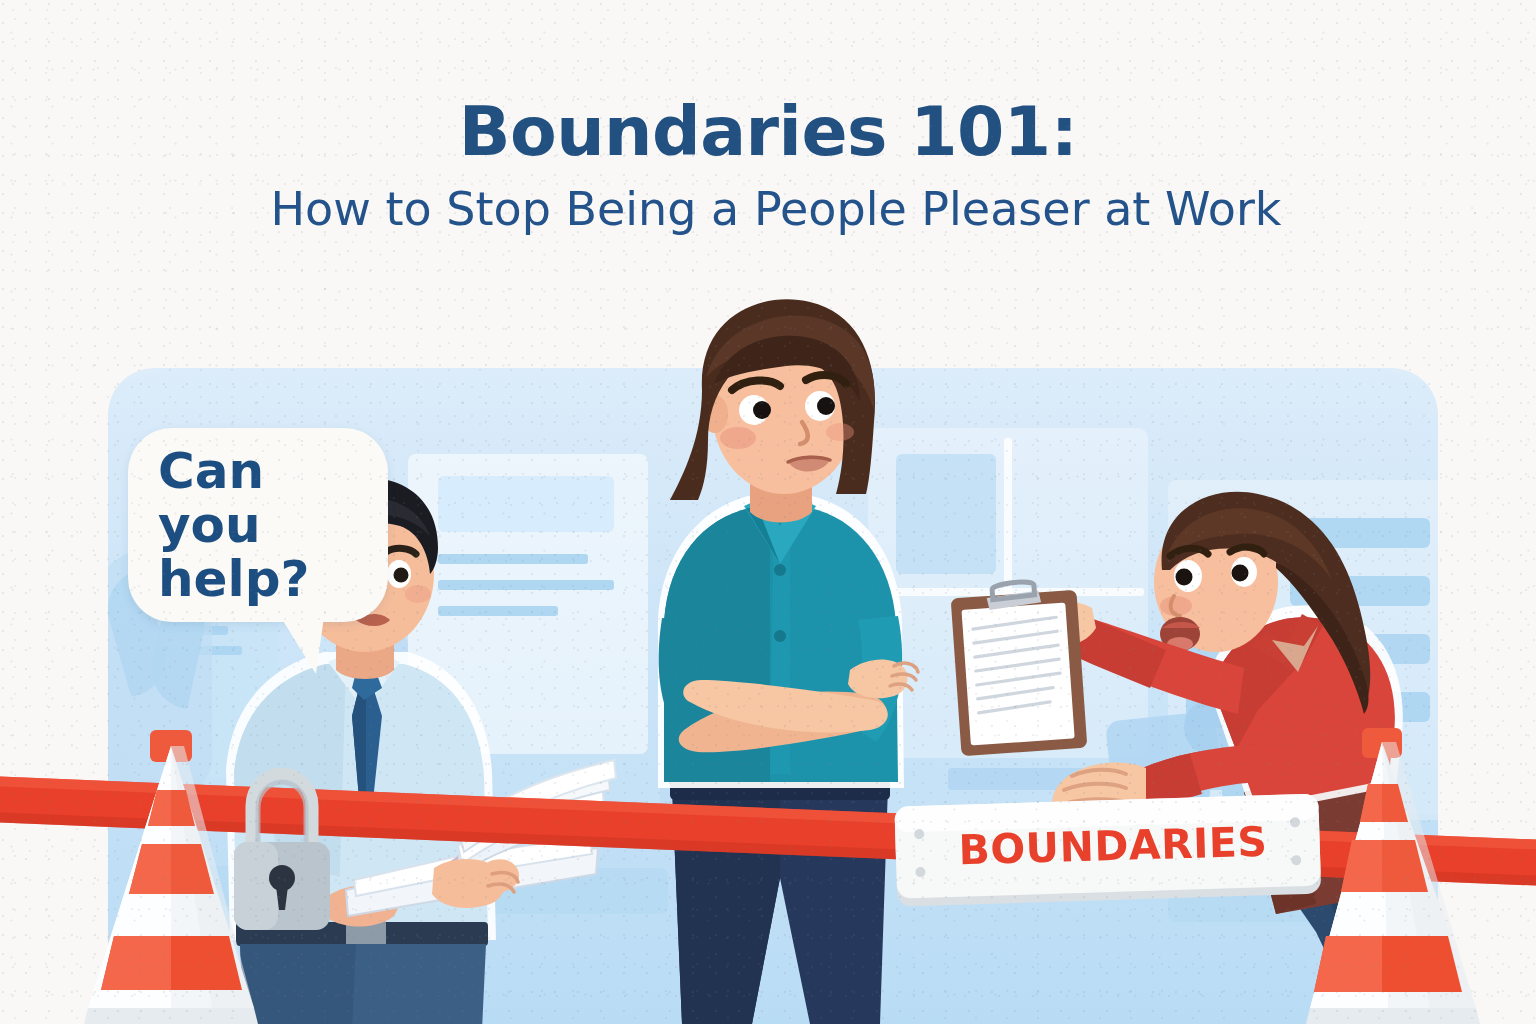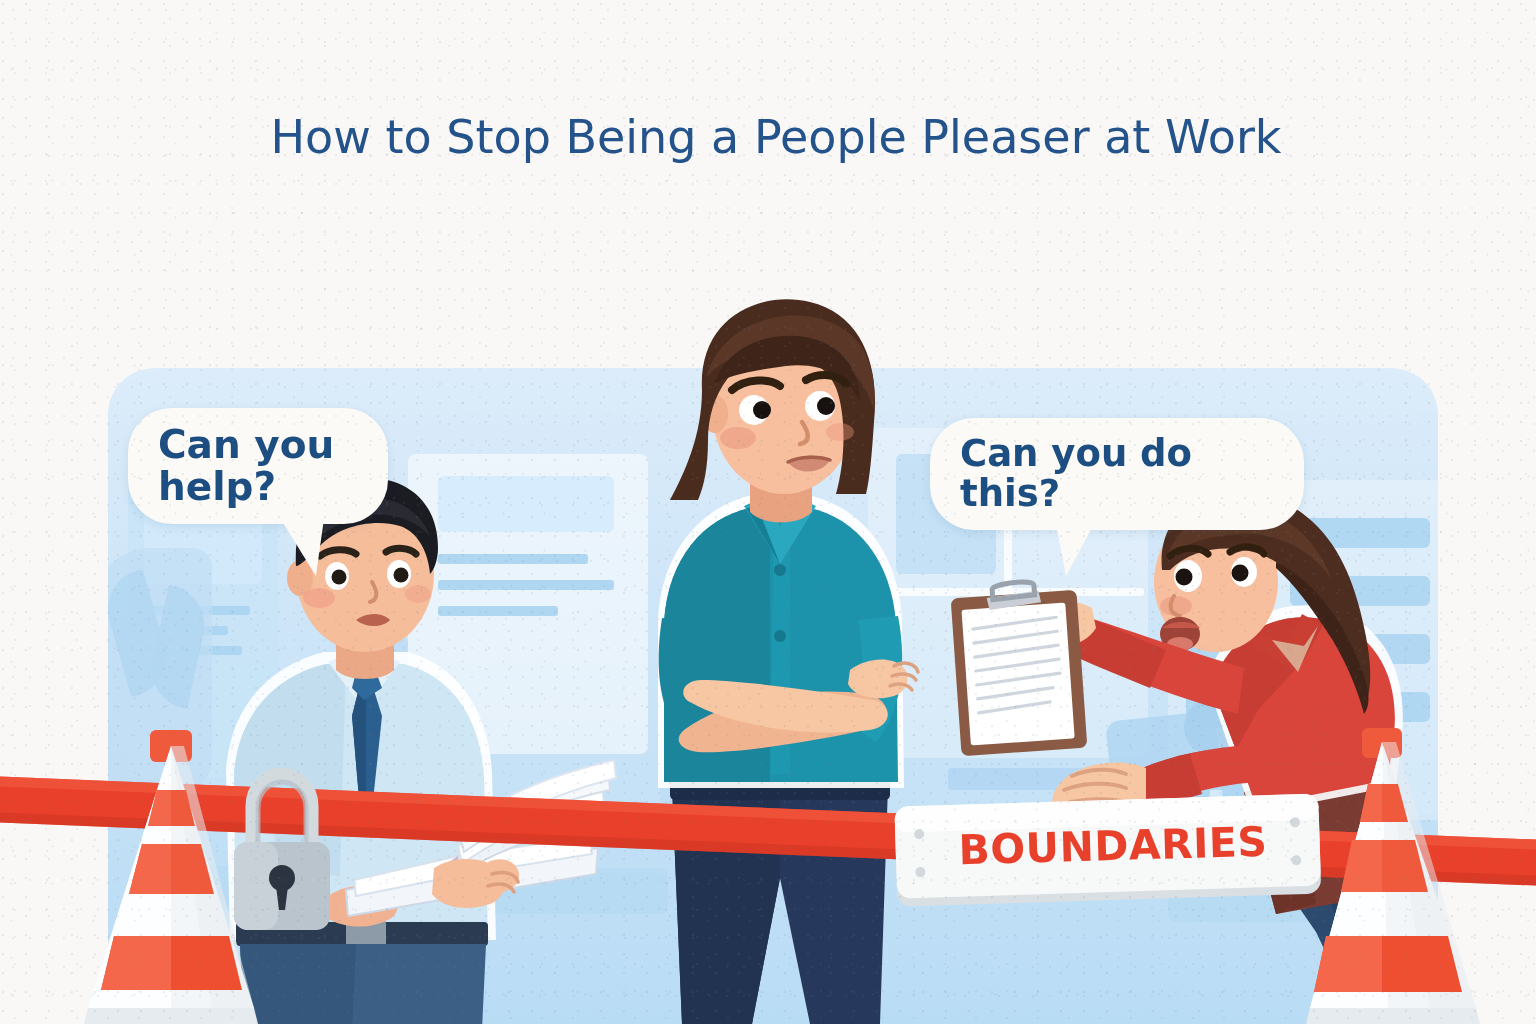--- a/index.html
+++ b/index.html
@@ -62,21 +62,21 @@
     background:#fbfaf6;border-radius:44px;
     padding:16px 30px;
     color:#1d4e81;font-weight:700;
     font-family:"DejaVu Sans","Liberation Sans",sans-serif;
     box-shadow:0 3px 10px rgba(40,80,120,.10);
     line-height:1.08;
   }
   .bubble .tail{
     position:absolute;width:0;height:0;border-style:solid;
   }
-  #bubble-left{left:128px;top:408px;width:200px;font-size:39px;text-align:left;}
+  #bubble-left{left:128px;top:428px;width:200px;font-size:50px;text-align:left;}
   #bubble-left .tail{
     left:148px;bottom:-52px;
     border-width:58px 0 0 44px;border-color:#fbfaf6 transparent transparent transparent;
     transform:skewX(-8deg);
   }
   #bubble-right{left:930px;top:418px;width:314px;font-size:37px;text-align:left;}
   #bubble-right .tail{
     left:126px;bottom:-46px;
     border-width:52px 28px 0 10px;border-color:#fbfaf6 transparent transparent transparent;
   }
@@ -157,20 +157,21 @@
     <div class="bgbox" style="left:840px;top:400px;width:320px;height:22px;background:#b0d6f2;border-radius:4px;"></div>
     <div class="bgbox" style="left:1000px;top:348px;width:110px;height:64px;background:#b0d6f2;border-radius:14px;transform:rotate(-6deg);"></div>
     <div class="bgbox" style="left:1076px;top:330px;width:150px;height:58px;background:#a6cfee;border-radius:30px;"></div>
 
     <div class="bgbox" style="left:300px;top:500px;width:260px;height:46px;background:#b2d8f2;border-radius:8px;opacity:.6;"></div>
     <div class="bgbox" style="left:1060px;top:512px;width:200px;height:42px;background:#b2d8f2;border-radius:8px;opacity:.6;"></div>
     <div class="bgbox" style="left:30px;top:498px;width:180px;height:40px;background:#b2d8f2;border-radius:8px;opacity:.5;"></div>
   </div>
 
   <div class="title-wrap">
+    <h1 class="title">Boundaries 101:</h1>
     <p class="subtitle">How to Stop Being a People Pleaser at Work</p>
   </div>
 
   <div class="fig" style="left:196px;top:470px;">
     <svg width="430" height="560" viewBox="0 0 430 560">
 
       <g>
 
         <path d="M30 300 C34 238 72 196 128 182 L212 182 C262 196 292 240 296 302 L300 470 L34 470 Z" fill="#ffffff" opacity=".9"></path>
         <path d="M38 304 C42 246 78 206 130 194 L208 194 C256 206 284 248 288 306 L292 466 L42 466 Z" fill="#cfe6f4"></path>
@@ -450,19 +451,15 @@
       </g>
     </svg>
     <div class="sign-text">BOUNDARIES</div>
   </div>
 
   <div class="bubble" id="bubble-left">
     <span class="tail"></span>
     <span>Can you help?</span>
   </div>
 
-  <div class="bubble" id="bubble-right">
-    <span class="tail"></span>
-    <span>Can you do this?</span>
-  </div>
 
   <div class="grain"></div>
 </div>
 
 </body></html>

